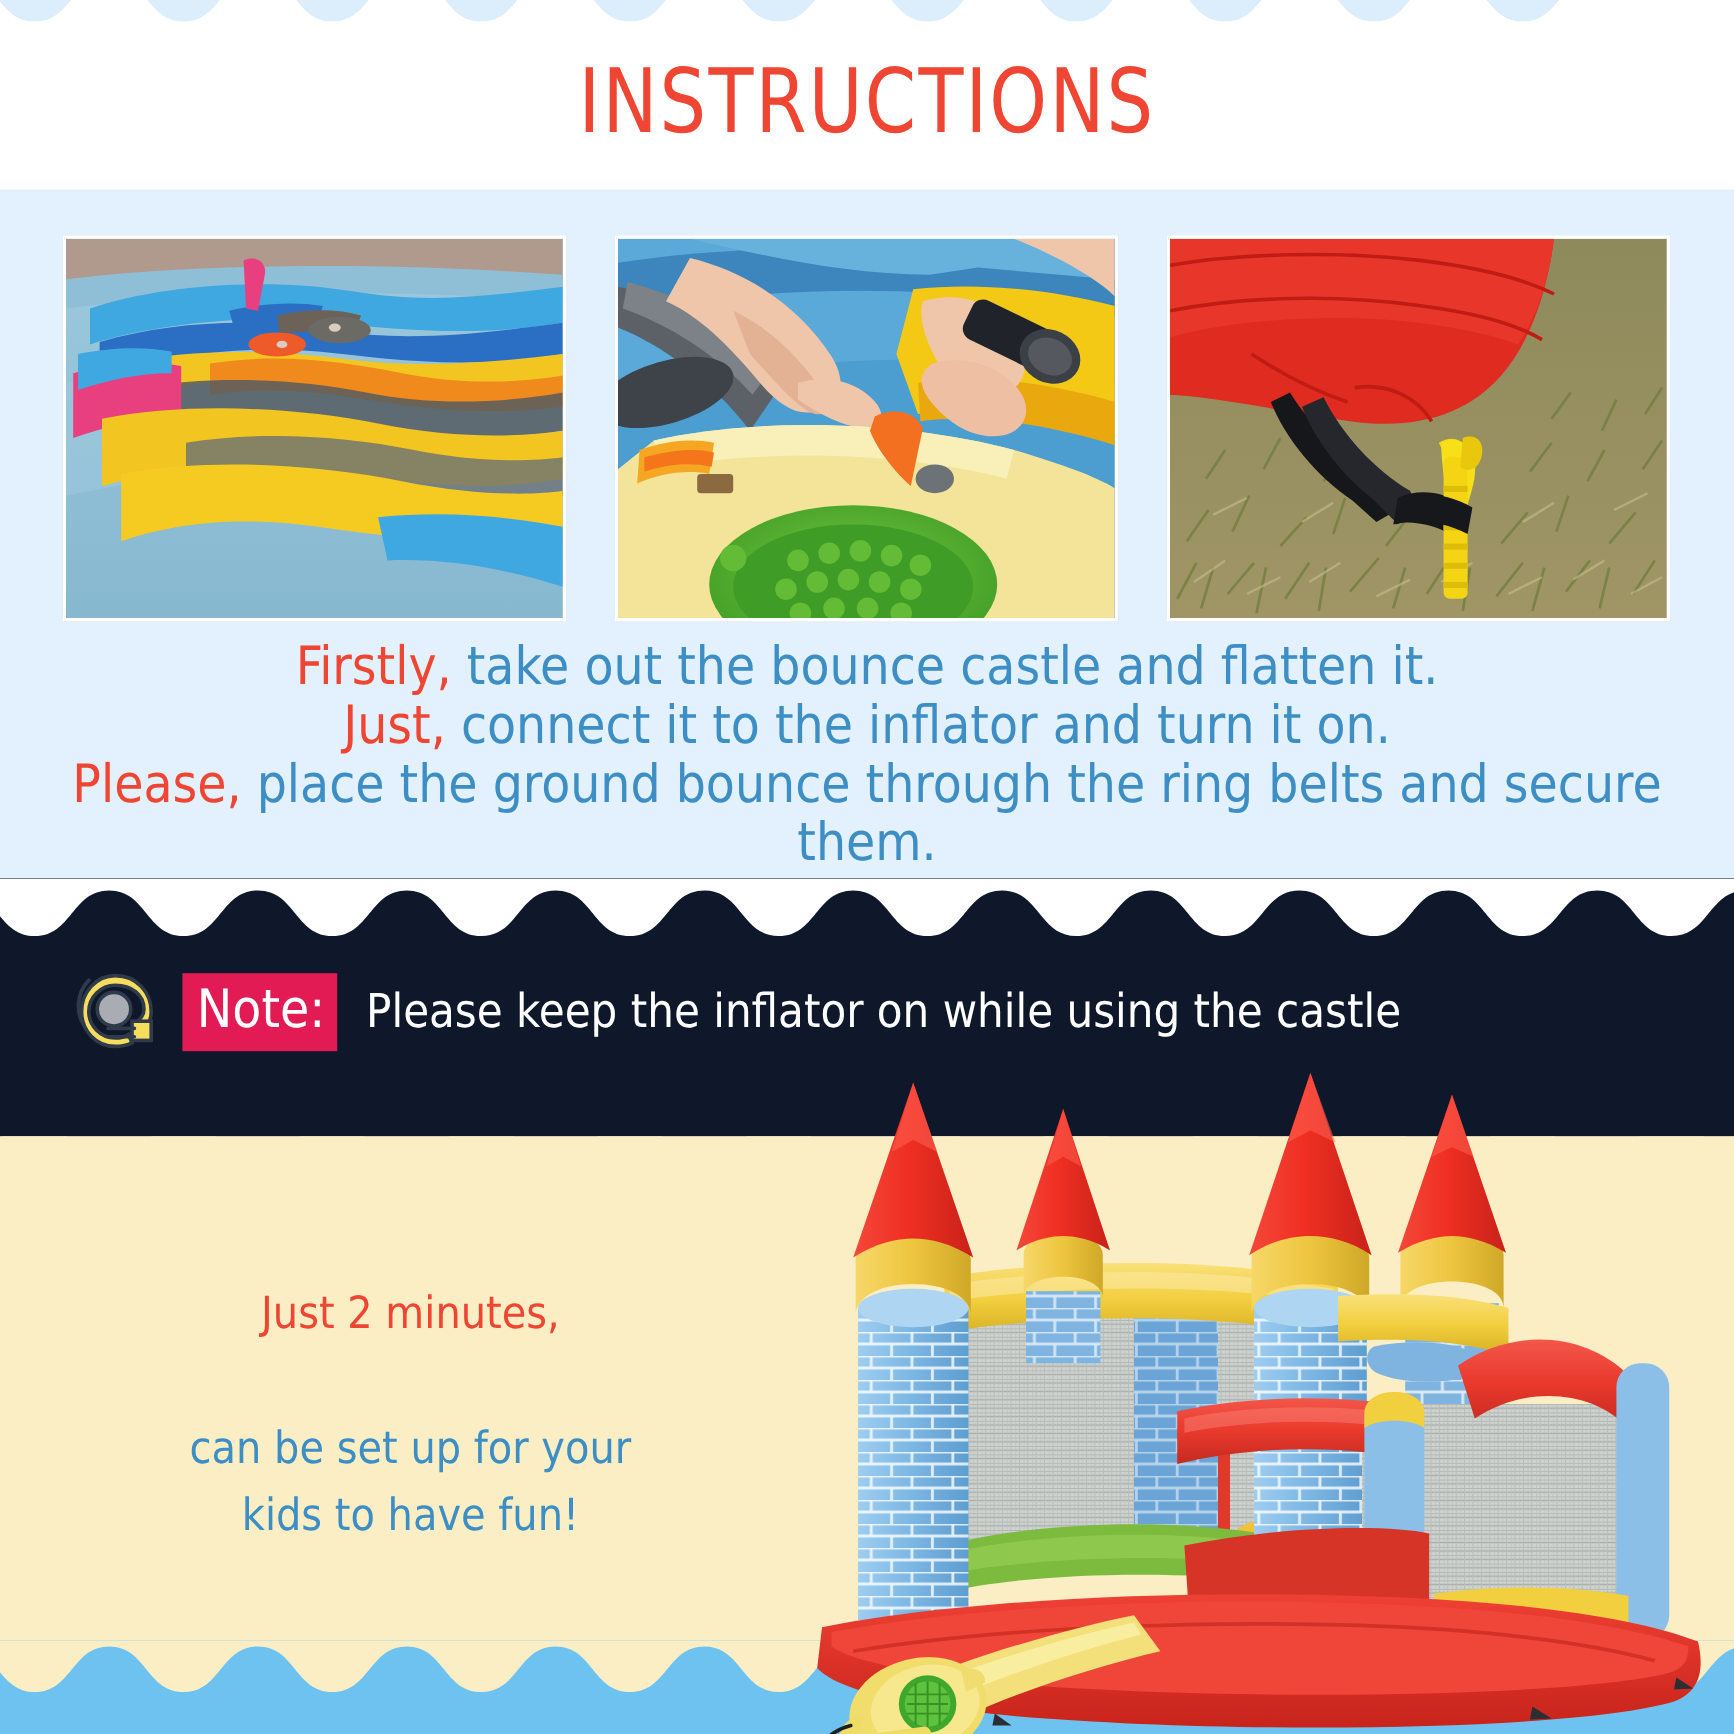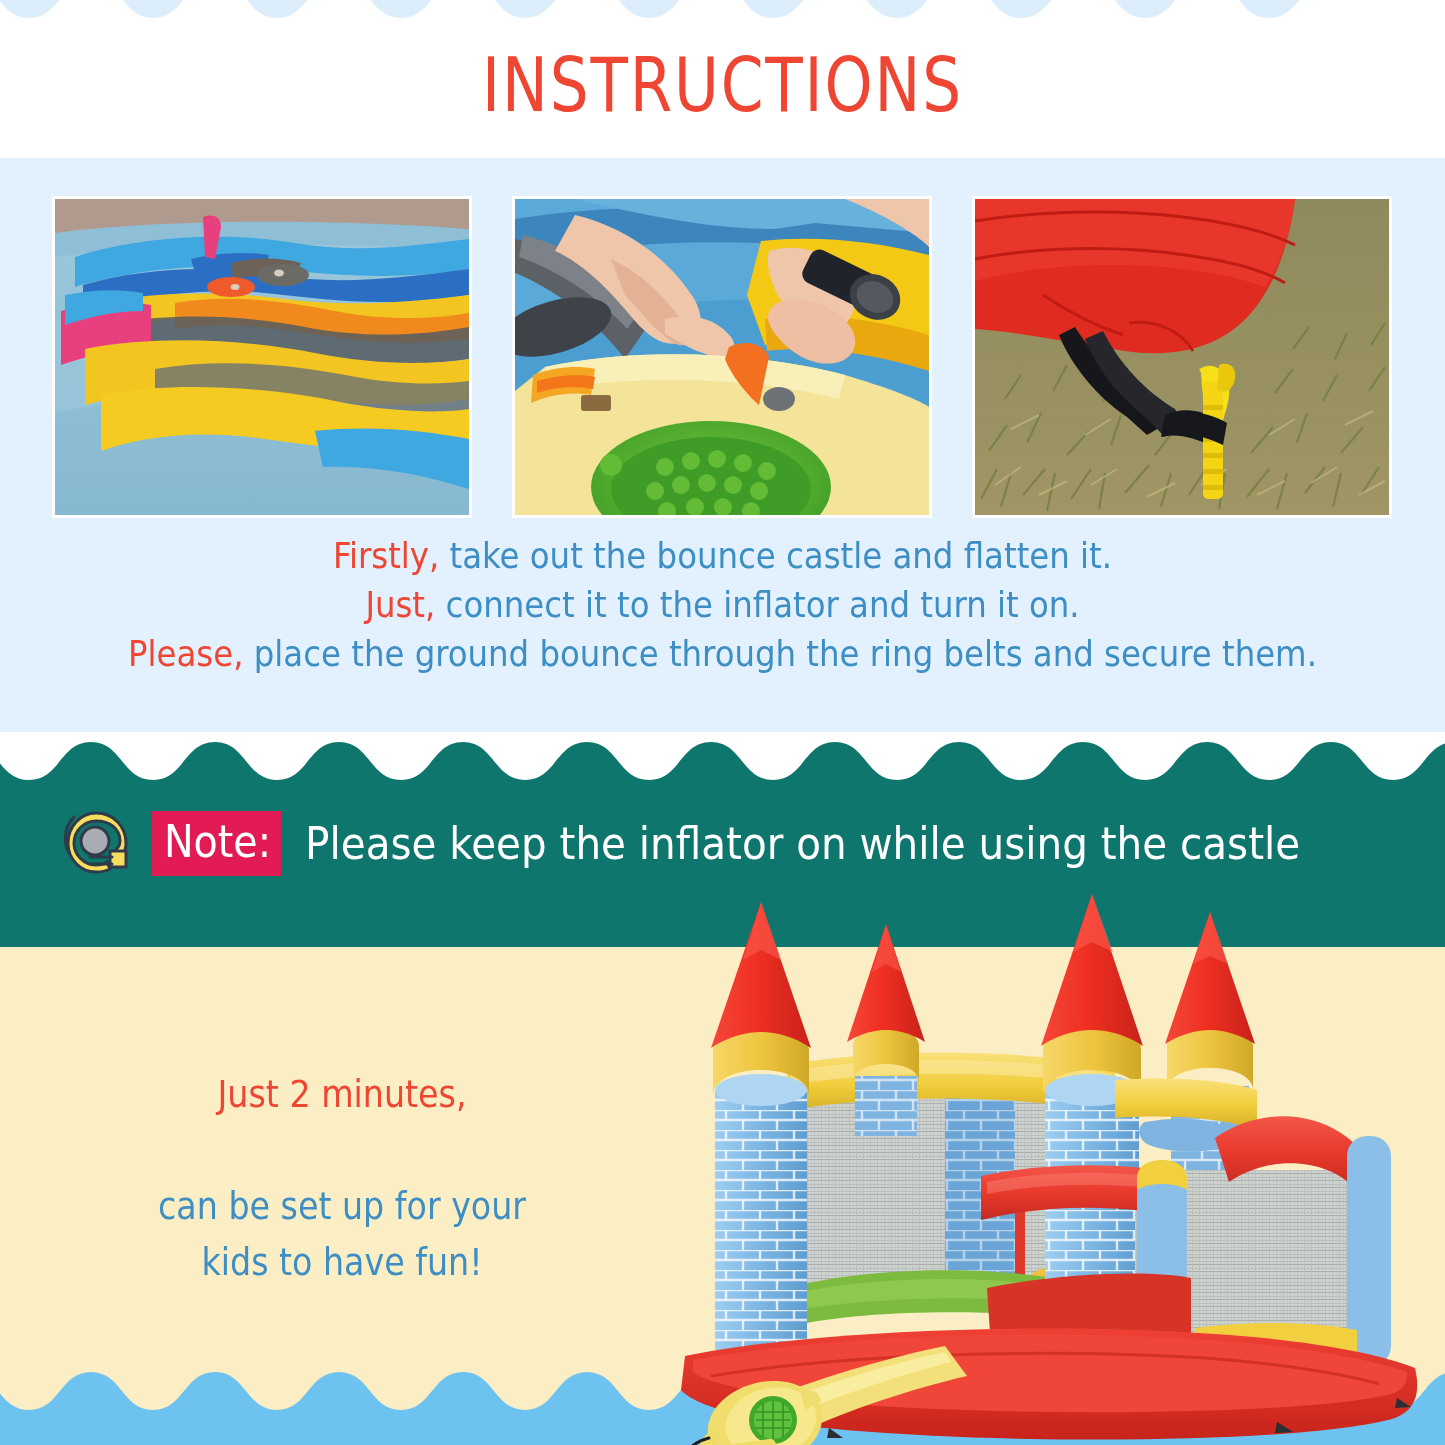--- a/index.html
+++ b/index.html
@@ -86,34 +86,34 @@
   .photo.p2 { left: 512px; }
   .photo.p3 { left: 972px; }
   .photo svg { display: block; width: 100%; height: 100%; }
 
   
   .steps {
     position: absolute;
     left: 0; top: 373px;
     width: 1445px;
     text-align: center;
-    font-size: 36px;
+    font-size: 44px;
     line-height: 49px;
     color: #3c8ec4;
     font-family: "DejaVu Sans Condensed", "Liberation Sans Narrow", "Liberation Sans", sans-serif;
   }
   .steps .lead { color: #ef4533; }
 
   
   .sec-note {
     position: absolute;
     left: 0; top: 732px;
     width: 1445px;
     height: 215px;
-    background: #0f766e;
+    background: #0f172a;
     overflow: hidden;
   }
   .scallop-note {
     position: absolute;
     left: -10px; top: 0;
     width: 1465px;
     height: 48px;
   }
   .note-row {
     position: absolute;
@@ -126,21 +126,21 @@
   .note-badge {
     background: #e31b54;
     color: #ffffff;
     font-size: 44px;
     line-height: 44px;
     padding: 9px 10px 12px 12px;
     font-family: "DejaVu Sans Condensed", "Liberation Sans Narrow", "Liberation Sans", sans-serif;
   }
   .note-text {
     color: #ffffff;
-    font-size: 45px;
+    font-size: 39px;
     line-height: 45px;
     font-family: "DejaVu Sans Condensed", "Liberation Sans Narrow", "Liberation Sans", sans-serif;
     margin-left: 4px;
   }
 
   
   .sec-product {
     position: absolute;
     left: 0; top: 947px;
     width: 1445px;

